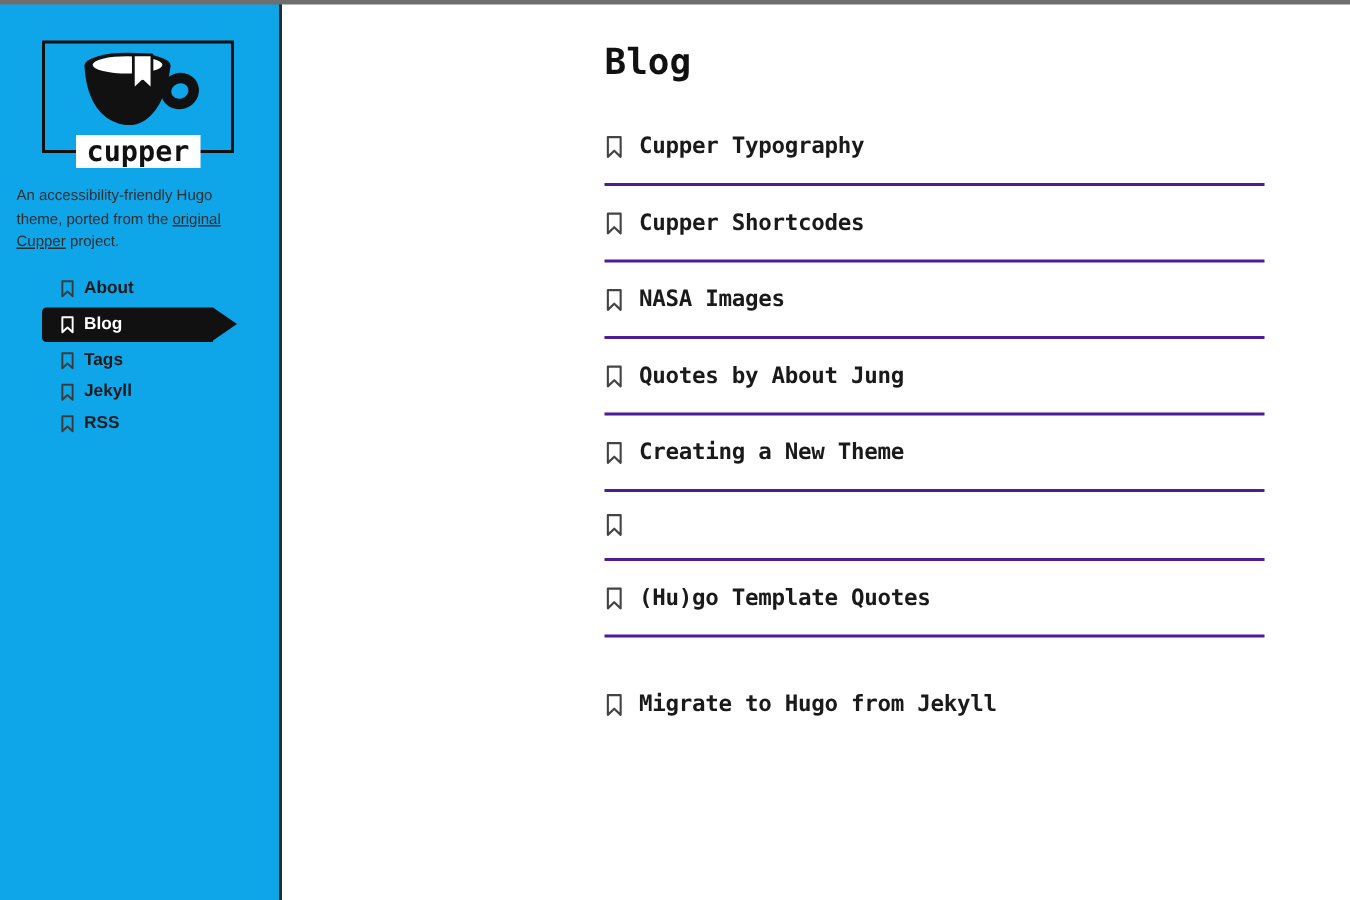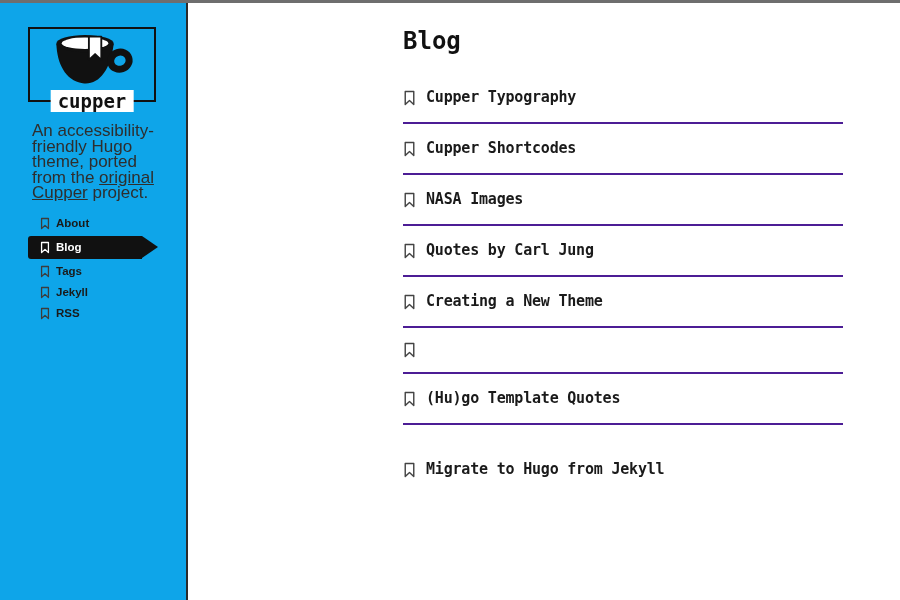--- a/index.html
+++ b/index.html
@@ -42,23 +42,23 @@
     background: #fff;
     padding: 0 7px;
     font-family: "DejaVu Sans Mono", monospace;
     font-weight: bold;
     font-size: 19px;
     line-height: 22px;
     color: #111;
     white-space: nowrap;
   }
   .tagline {
-    margin: 21px 0 0 32px;
+    margin: 21px 0 0 11px;
     width: 142px;
-    font-size: 17px;
+    font-size: 10px;
     line-height: 15.5px;
     color: #2e2e2e;
   }
   .tagline a { color: #2e2e2e; text-decoration: underline; }
 
   .side-nav { margin-top: 12px; }
   .side-nav ul { list-style: none; padding-left: 28px; }
   .nav-link {
     display: flex; align-items: center; gap: 6px;
     width: fit-content;
@@ -231,21 +231,21 @@
     </span>
     <a class="post-title" href="#">NASA Images</a>
   </li>
 
   <li>
     <span class="bm">
       <svg width="13" height="16" viewBox="0 0 14 18" aria-hidden="true">
         <path d="M2.2 1.6 H11.8 V16.4 L7 11.8 2.2 16.4 Z" fill="none" stroke="currentColor" stroke-width="1.6" stroke-linejoin="round"></path>
       </svg>
     </span>
-    <a class="post-title" href="#">Quotes by Carl Jung</a>
+    <a class="post-title" href="#">Quotes by About Jung</a>
   </li>
 
   <li>
     <span class="bm">
       <svg width="13" height="16" viewBox="0 0 14 18" aria-hidden="true">
         <path d="M2.2 1.6 H11.8 V16.4 L7 11.8 2.2 16.4 Z" fill="none" stroke="currentColor" stroke-width="1.6" stroke-linejoin="round"></path>
       </svg>
     </span>
     <a class="post-title" href="#">Creating a New Theme</a>
   </li>

